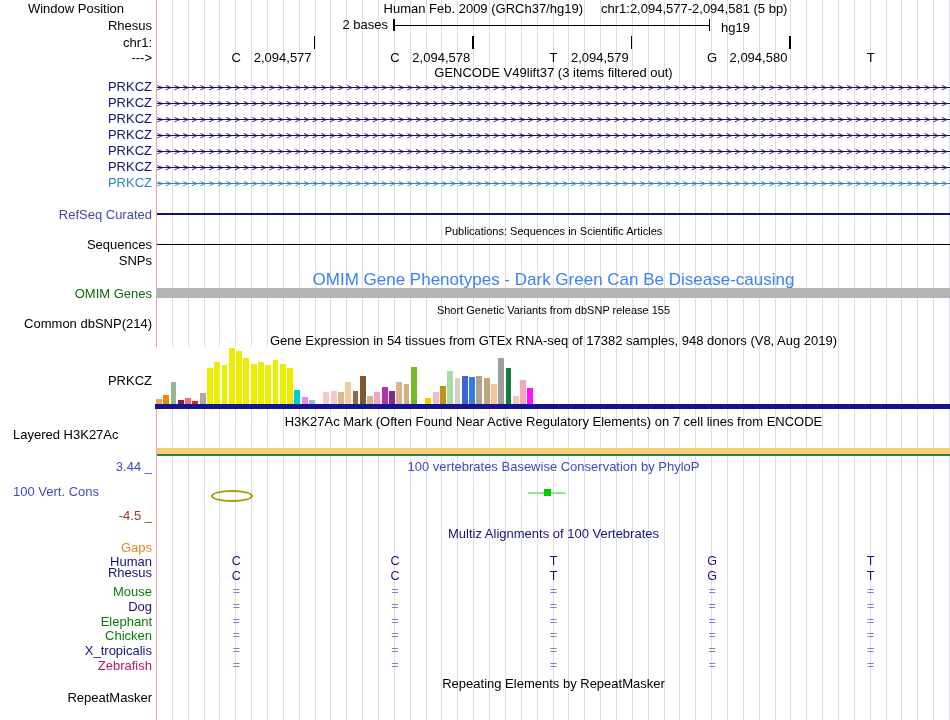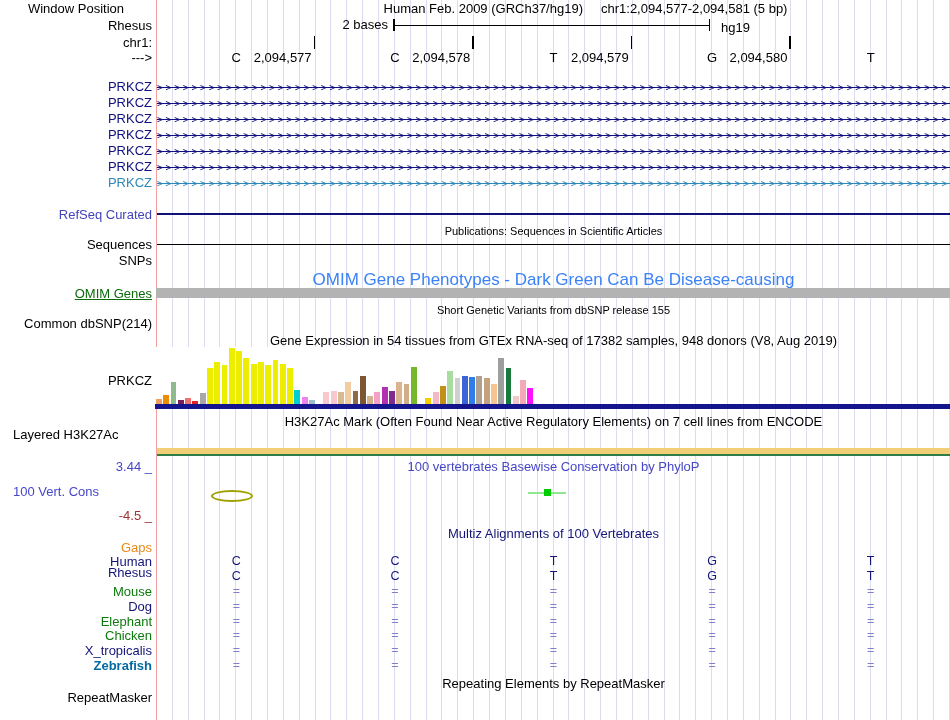--- a/index.html
+++ b/index.html
@@ -66,20 +66,21 @@
 
   <div class="lbl" style="top:50px;">---&gt;</div>
   <div id="base-row">
       <div class="base-cell" style="left: 157px; top: 50px; width: 158.6px;">C</div>
       <div class="base-cell" style="left: 315.6px; top: 50px; width: 158.6px;">C</div>
       <div class="base-cell" style="left: 474.2px; top: 50px; width: 158.6px;">T</div>
       <div class="base-cell" style="left: 632.8px; top: 50px; width: 158.6px;">G</div>
       <div class="base-cell" style="left: 791.4px; top: 50px; width: 158.6px;">T</div>
     </div>
 
+  <div class="ct" style="top:65px;">GENCODE V49lift37 (3 items filtered out)</div>
   <div id="gencode-rows">
       <div class="lbl" style="top: 79px; color: rgb(16, 16, 126);">PRKCZ</div>
       <div class="gene-row" style="top: 79px;">
         <div class="gene-line" style="background: rgb(16, 16, 126);"></div>
         <div class="gene-arrows" style="color: rgb(16, 16, 126);">&gt;&gt;&gt;&gt;&gt;&gt;&gt;&gt;&gt;&gt;&gt;&gt;&gt;&gt;&gt;&gt;&gt;&gt;&gt;&gt;&gt;&gt;&gt;&gt;&gt;&gt;&gt;&gt;&gt;&gt;&gt;&gt;&gt;&gt;&gt;&gt;&gt;&gt;&gt;&gt;&gt;&gt;&gt;&gt;&gt;&gt;&gt;&gt;&gt;&gt;&gt;&gt;&gt;&gt;&gt;&gt;&gt;&gt;&gt;&gt;&gt;&gt;&gt;&gt;&gt;&gt;&gt;&gt;&gt;&gt;&gt;&gt;&gt;&gt;&gt;&gt;&gt;&gt;&gt;&gt;&gt;&gt;&gt;&gt;&gt;&gt;&gt;&gt;&gt;&gt;&gt;&gt;&gt;&gt;&gt;&gt;&gt;&gt;&gt;&gt;</div>
       </div>
       <div class="lbl" style="top: 95px; color: rgb(16, 16, 126);">PRKCZ</div>
       <div class="gene-row" style="top: 95px;">
         <div class="gene-line" style="background: rgb(16, 16, 126);"></div>
         <div class="gene-arrows" style="color: rgb(16, 16, 126);">&gt;&gt;&gt;&gt;&gt;&gt;&gt;&gt;&gt;&gt;&gt;&gt;&gt;&gt;&gt;&gt;&gt;&gt;&gt;&gt;&gt;&gt;&gt;&gt;&gt;&gt;&gt;&gt;&gt;&gt;&gt;&gt;&gt;&gt;&gt;&gt;&gt;&gt;&gt;&gt;&gt;&gt;&gt;&gt;&gt;&gt;&gt;&gt;&gt;&gt;&gt;&gt;&gt;&gt;&gt;&gt;&gt;&gt;&gt;&gt;&gt;&gt;&gt;&gt;&gt;&gt;&gt;&gt;&gt;&gt;&gt;&gt;&gt;&gt;&gt;&gt;&gt;&gt;&gt;&gt;&gt;&gt;&gt;&gt;&gt;&gt;&gt;&gt;&gt;&gt;&gt;&gt;&gt;&gt;&gt;&gt;&gt;&gt;&gt;&gt;</div>
@@ -113,21 +114,21 @@
 
   <div class="lbl" style="top:207px;color:#4444bb;">RefSeq Curated</div>
   <div class="hline" style="top:213px;height:1.5px;background:#10107e;"></div>
 
   <div class="ct ct-sm" style="top:224px;">Publications: Sequences in Scientific Articles</div>
   <div class="lbl" style="top:237px;">Sequences</div>
   <div class="hline" style="top:244px;height:1px;background:#000;"></div>
   <div class="lbl" style="top:253px;">SNPs</div>
 
   <div class="ct" style="top:272px;font-size:17px;color:#3b82f6;">OMIM Gene Phenotypes - Dark Green Can Be Disease-causing</div>
-  <div class="lbl" style="top:286px;color:#0b6b0b;text-decoration:underline;">OMIM Genes</div>
+  <div class="lbl" style="top:286px;color:#0b6b0b;">OMIM Genes</div>
   <div style="position:absolute;left:156px;top:288px;width:794px;height:10px;background:#b3b3b3;"></div>
 
   <div class="ct ct-sm" style="top:303px;">Short Genetic Variants from dbSNP release 155</div>
   <div class="lbl" style="top:316px;">Common dbSNP(214)</div>
 
   <div class="ct" style="top:333px;">Gene Expression in 54 tissues from GTEx RNA-seq of 17382 samples, 948 donors (V8, Aug 2019)</div>
   <div class="lbl" style="top:373px;">PRKCZ</div>
   <div class="gtex-box" id="gtex-bars">
       <div class="gtex-bar" style="height: 5px; background: rgb(240, 160, 96);"></div>
       <div class="gtex-bar" style="height: 9px; background: rgb(237, 140, 0);"></div>
@@ -235,21 +236,21 @@
       <div class="base-cell" style="left: 315.6px; top: 628.3px; width: 158.6px; font-size: 12.5px; color: rgb(128, 128, 200);">=</div>
       <div class="base-cell" style="left: 474.2px; top: 628.3px; width: 158.6px; font-size: 12.5px; color: rgb(128, 128, 200);">=</div>
       <div class="base-cell" style="left: 632.8px; top: 628.3px; width: 158.6px; font-size: 12.5px; color: rgb(128, 128, 200);">=</div>
       <div class="base-cell" style="left: 791.4px; top: 628.3px; width: 158.6px; font-size: 12.5px; color: rgb(128, 128, 200);">=</div>
       <div class="lbl" style="top: 643.1px; color: rgb(20, 20, 122);">X_tropicalis</div>
       <div class="base-cell" style="left: 157px; top: 643.1px; width: 158.6px; font-size: 12.5px; color: rgb(128, 128, 200);">=</div>
       <div class="base-cell" style="left: 315.6px; top: 643.1px; width: 158.6px; font-size: 12.5px; color: rgb(128, 128, 200);">=</div>
       <div class="base-cell" style="left: 474.2px; top: 643.1px; width: 158.6px; font-size: 12.5px; color: rgb(128, 128, 200);">=</div>
       <div class="base-cell" style="left: 632.8px; top: 643.1px; width: 158.6px; font-size: 12.5px; color: rgb(128, 128, 200);">=</div>
       <div class="base-cell" style="left: 791.4px; top: 643.1px; width: 158.6px; font-size: 12.5px; color: rgb(128, 128, 200);">=</div>
-      <div class="lbl" style="top: 657.9px; color: #0369a1; font-weight: bold;">Zebrafish</div>
+      <div class="lbl" style="top: 657.9px; color: #be185d;">Zebrafish</div>
       <div class="base-cell" style="left: 157px; top: 657.9px; width: 158.6px; font-size: 12.5px; color: rgb(128, 128, 200);">=</div>
       <div class="base-cell" style="left: 315.6px; top: 657.9px; width: 158.6px; font-size: 12.5px; color: rgb(128, 128, 200);">=</div>
       <div class="base-cell" style="left: 474.2px; top: 657.9px; width: 158.6px; font-size: 12.5px; color: rgb(128, 128, 200);">=</div>
       <div class="base-cell" style="left: 632.8px; top: 657.9px; width: 158.6px; font-size: 12.5px; color: rgb(128, 128, 200);">=</div>
       <div class="base-cell" style="left: 791.4px; top: 657.9px; width: 158.6px; font-size: 12.5px; color: rgb(128, 128, 200);">=</div>
     </div>
 
   <div class="ct" style="top:676px;">Repeating Elements by RepeatMasker</div>
   <div class="lbl" style="top:690px;">RepeatMasker</div>
 </div>

